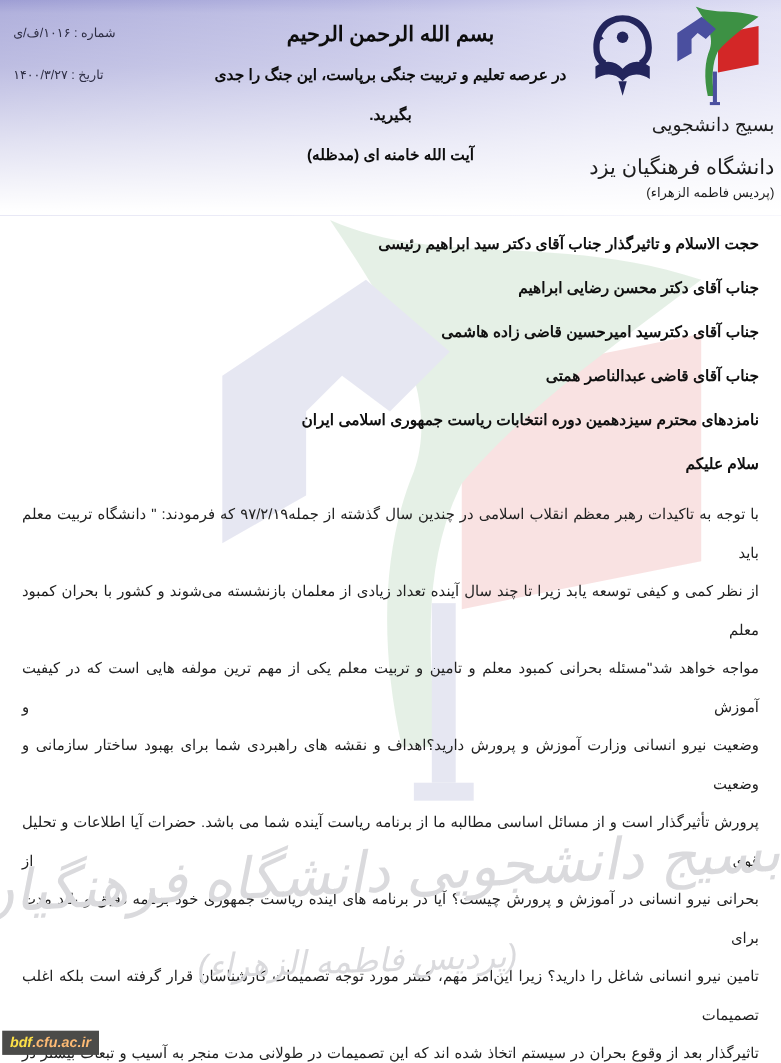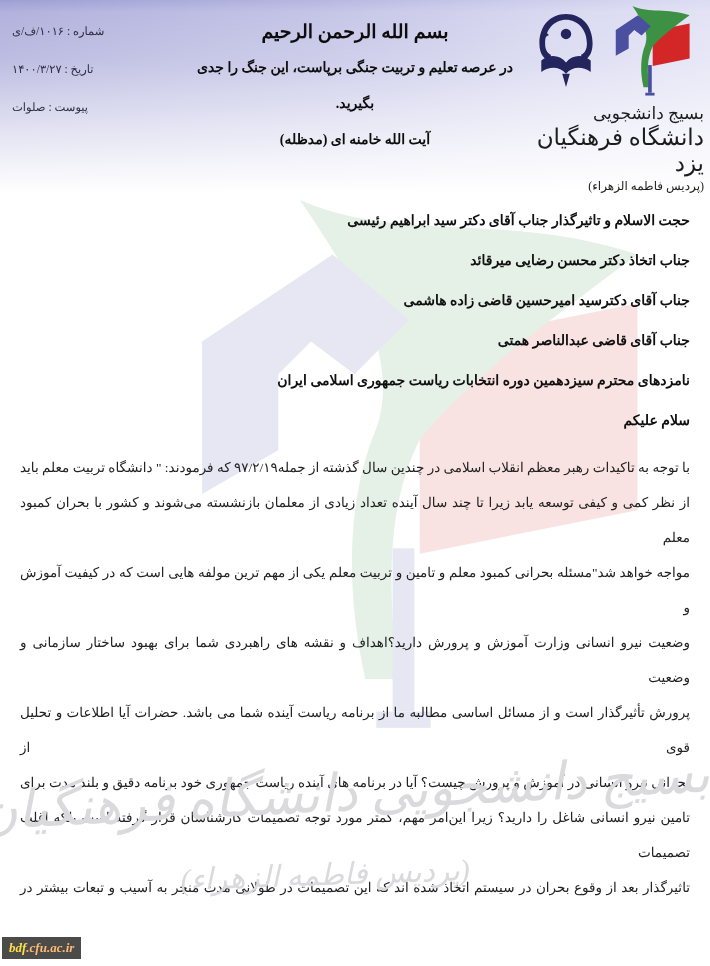--- a/index.html
+++ b/index.html
@@ -1,21 +1,21 @@
 <!DOCTYPE html>
 <html lang="fa"><head>
 <meta charset="utf-8">
 <style>
   html,body{margin:0;padding:0;background:#ffffff;}
   .page{
     position:relative;
     width:710px;height:966px;
     background:#ffffff;
     overflow:hidden;
-    font-family:Liberation Serif, serif;
+    font-family:Liberation Sans, sans-serif;
   }
 
   
   .header-band{
     position:absolute;left:0;top:0;width:710px;height:196px;
     background:
       linear-gradient(to bottom,
         rgba(255,255,255,0) 0px,
         rgba(255,255,255,.20) 12px,
         rgba(255,255,255,.32) 60px,
@@ -43,21 +43,21 @@
 
   
   .org{
     position:absolute;right:6px;top:6px;width:176px;
     direction:rtl;text-align:right;color:#1c1c1c;
   }
   .org .logos{display:flex;flex-direction:row-reverse;align-items:flex-start;justify-content:flex-start;gap:2px;height:96px;}
   .logo-basij{width:86px;height:96px;}
   .logo-farhangian{width:76px;height:82px;margin-top:4px;}
   .org-line1{font-size:17px;line-height:23px;padding-left:4px;}
-  .org-line2{font-size:23px;line-height:26px;}
+  .org-line2{font-size:19px;line-height:26px;margin-top:15px;}
   .org-line3{font-size:12px;line-height:18px;padding-left:8px;}
 
   
   .watermark-logo{
     position:absolute;left:128px;top:200px;width:540px;height:566px;
     opacity:.13;pointer-events:none;
   }
 
   
   .letter{
@@ -121,21 +121,20 @@
   </defs>
 </svg>
 
 <div class="page">
 
   <div class="header-band"></div>
 
   <div class="meta">
     <div>شماره : ۱۰۱۶/ف/ی</div>
     <div>تاریخ : ۱۴۰۰/۳/۲۷</div>
-    <div>پیوست : صلوات</div>
   </div>
 
   <div class="quote">
     <div class="bismillah">بسم الله الرحمن الرحیم</div>
     <div>در عرصه تعلیم و تربیت جنگی برپاست، این جنگ را جدی</div>
     <div>بگیرید.</div>
     <div>آیت الله خامنه ای (مدظله)</div>
   </div>
 
   <div class="org">
@@ -159,21 +158,21 @@
     <div class="org-line2">دانشگاه فرهنگیان یزد</div>
     <div class="org-line3">(پردیس فاطمه الزهراء)</div>
   </div>
 
   <svg class="watermark-logo" viewBox="0 0 92 104" preserveAspectRatio="xMidYMid meet">
     <use href="#basij-logo-shape"></use>
   </svg>
 
   <div class="letter">
     <div class="recipient">حجت الاسلام و تاثیرگذار جناب آقای دکتر سید ابراهیم رئیسی</div>
-    <div class="recipient">جناب اتخاذ دکتر محسن رضایی میرقائد</div>
+    <div class="recipient">جناب آقای دکتر محسن رضایی ابراهیم</div>
     <div class="recipient">جناب آقای دکترسید امیرحسین قاضی زاده هاشمی</div>
     <div class="recipient">جناب آقای قاضی عبدالناصر همتی</div>
     <div class="recipient">نامزدهای محترم سیزدهمین دوره انتخابات ریاست جمهوری اسلامی ایران</div>
     <div class="salutation">سلام علیکم</div>
 
     <div class="body-par">
       <div class="body-line">با توجه به تاکیدات رهبر معظم انقلاب اسلامی در چندین سال گذشته از جمله۹۷/۲/۱۹ که فرمودند: " دانشگاه تربیت معلم باید</div>
       <div class="body-line">از نظر کمی و کیفی توسعه یابد زیرا تا چند سال آینده تعداد زیادی از معلمان بازنشسته می‌شوند و کشور با بحران کمبود معلم</div>
       <div class="body-line">مواجه خواهد شد"مسئله بحرانی کمبود معلم و تامین و تربیت معلم یکی از مهم ترین مولفه هایی است که در کیفیت آموزش و</div>
       <div class="body-line">وضعیت نیرو انسانی وزارت آموزش و پرورش دارید؟اهداف و نقشه های راهبردی شما برای بهبود ساختار سازمانی و وضعیت</div>

